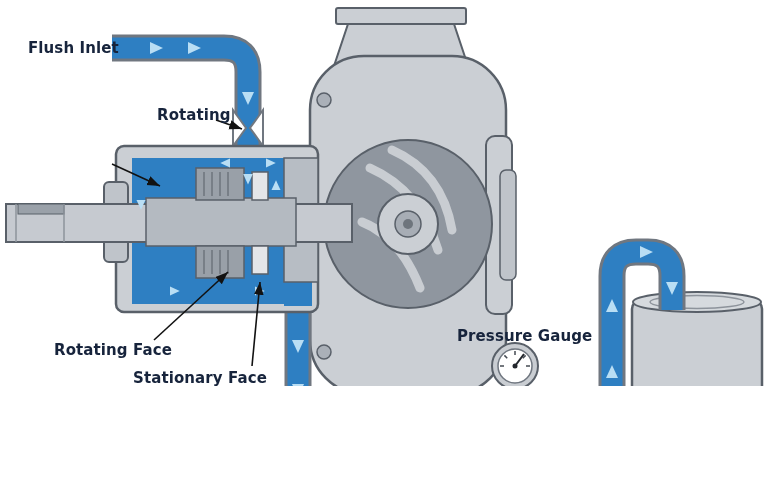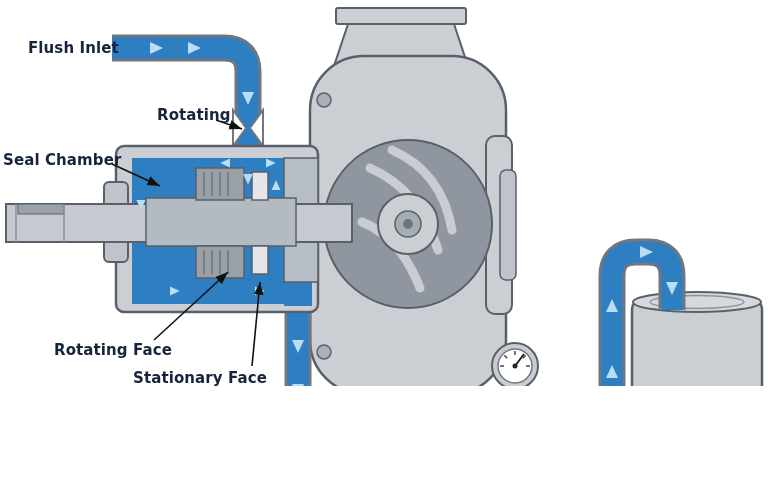--- a/index.html
+++ b/index.html
@@ -145,17 +145,17 @@
   <g stroke="#121212" stroke-width="1.6" fill="none">
     <line x1="216" y1="120" x2="242" y2="129" marker-end="url(#lh)"></line>
     <line x1="112" y1="164" x2="160" y2="186" marker-end="url(#lh)"></line>
     <line x1="154" y1="340" x2="228" y2="272" marker-end="url(#lh)"></line>
     <line x1="252" y1="366" x2="260" y2="282" marker-end="url(#lh)"></line>
   </g>
 </svg>
 
 <div class="lbl" style="left:28px;top:39px">Flush Inlet</div>
 <div class="lbl" style="left:157px;top:106px">Rotating</div>
-<div class="lbl" style="left:3px;top:151px">Seal Chamber</div>
 <div class="lbl" style="left:133px;top:369px">Stationary Face</div>
 <div class="lbl" style="left:54px;top:341px">Rotating Face</div>
+<div class="lbl" style="left:457px;top:327px">Pressure Gauge</div>
 
 </div>
 
 </body></html>

